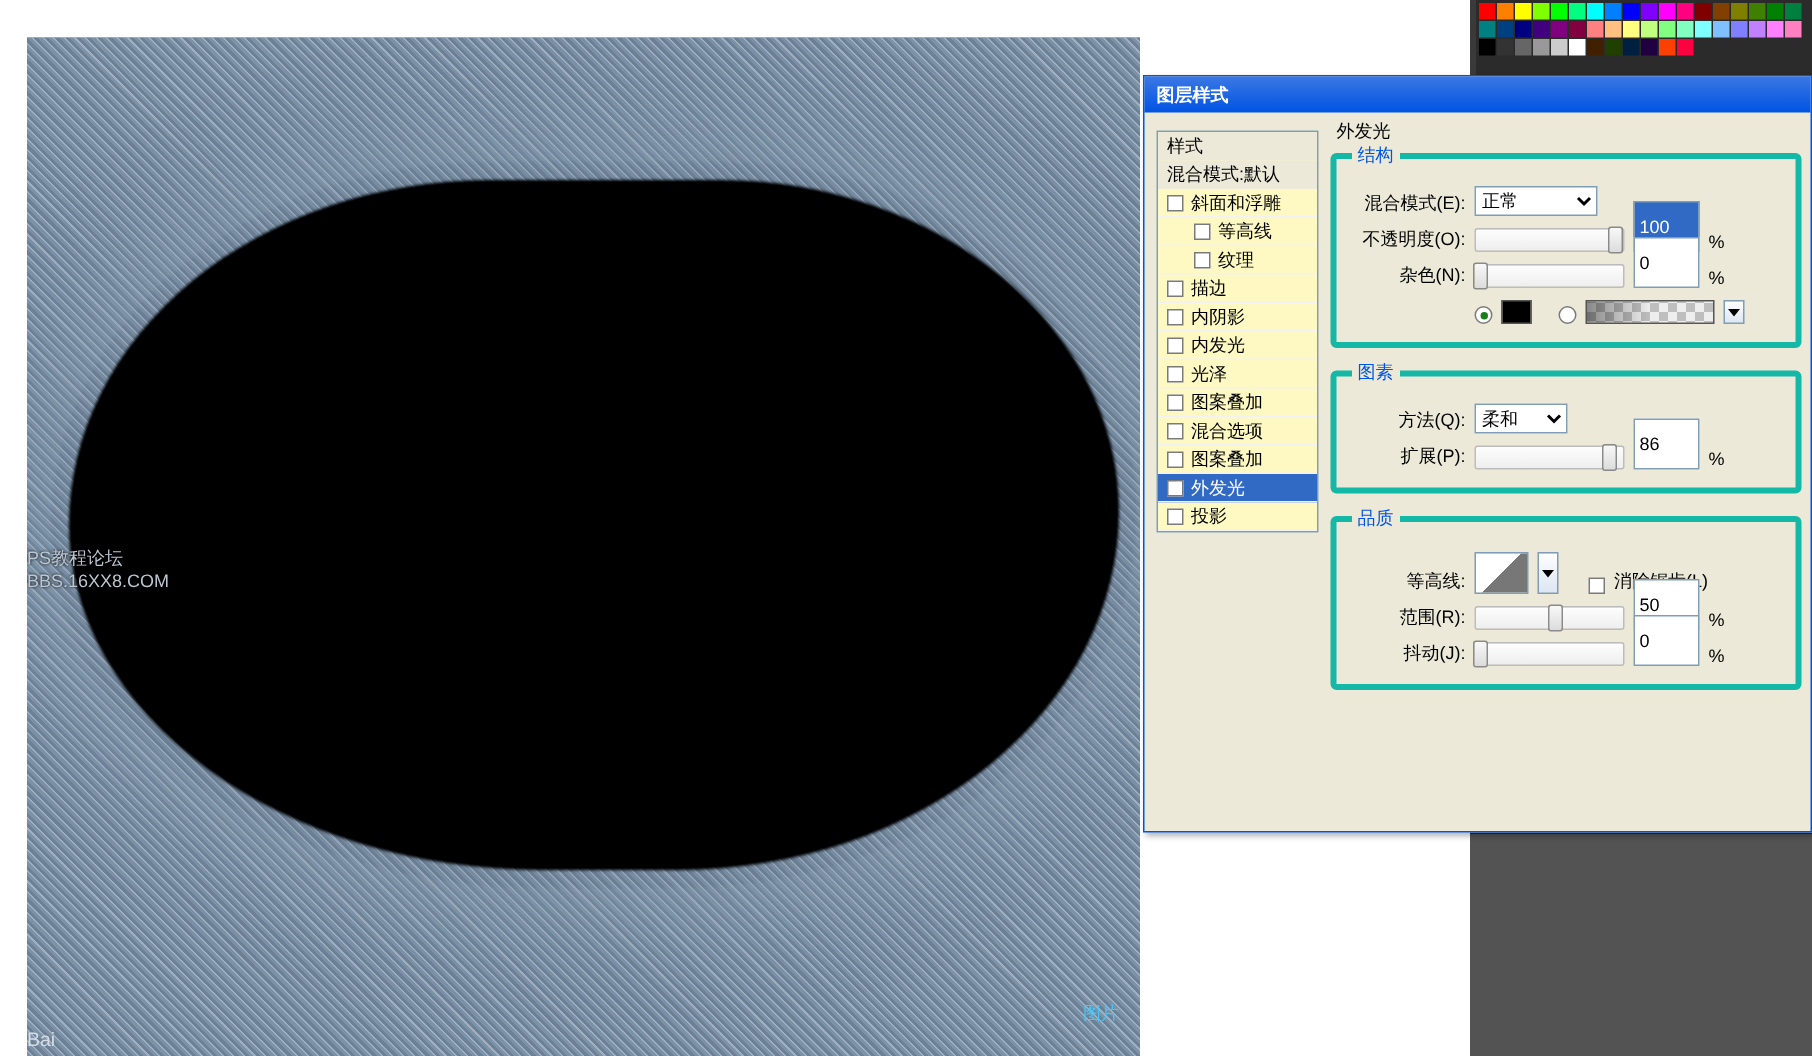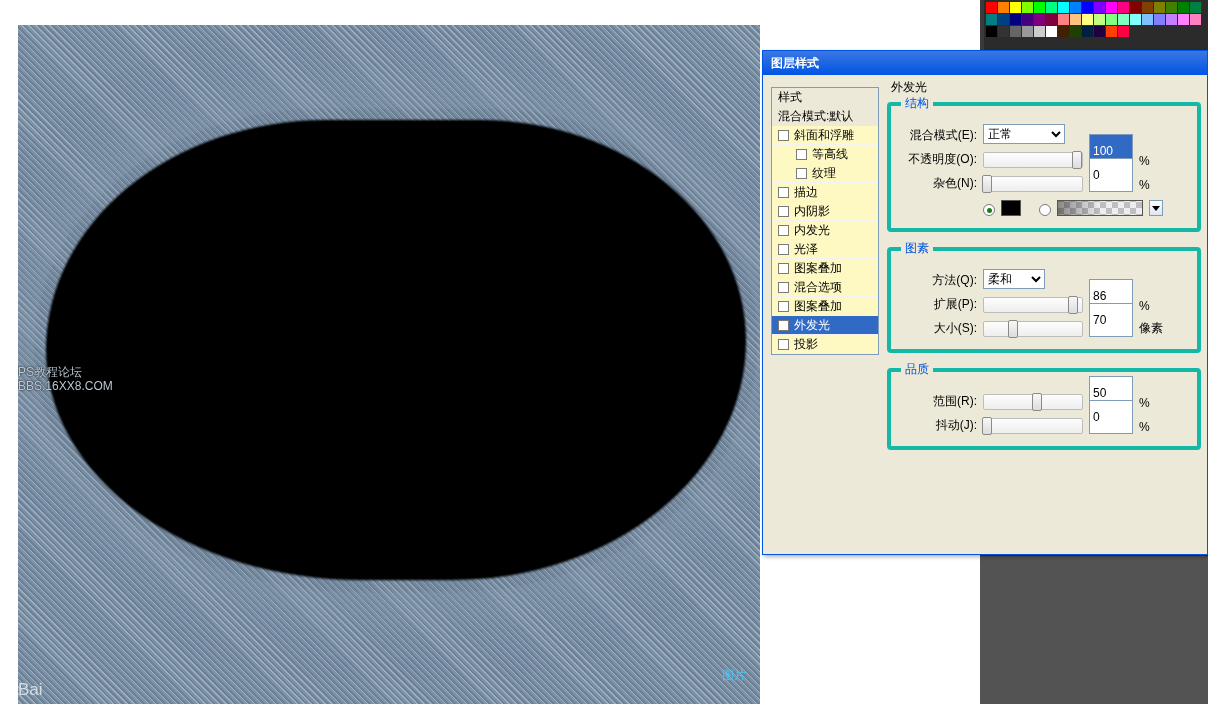--- a/index.html
+++ b/index.html
@@ -3,21 +3,21 @@
 <meta charset="utf-8">
 <style>
 * { margin: 0; padding: 0; box-sizing: border-box; font-family: "SimSun", "宋体", sans-serif; font-size: 12px; }
 body { background: #fff; width: 1208px; height: 704px; position: relative; overflow: hidden; }
 
 .canvas-area { position: absolute; left: 18px; top: 25px; width: 742px; height: 679px; background: #6a8099; overflow: hidden; }
 .denim { width:100%; height:100%; background: repeating-linear-gradient(45deg,#7a91a8 0 2px,#9aadbf 2px 3px,#6b8198 3px 5px), radial-gradient(circle at 50% 50%, #859ab0, #6b8198); filter: contrast(1.05) saturate(.9); position:relative;}
 .blob { position:absolute; top:95px; left:28px; width:700px; height:460px; background:#000; border-radius:40% 38% 42% 45%/50% 48% 52% 50%; filter: blur(1px) drop-shadow(0 0 20px rgba(100,120,140,.4)); }
 .blob::before { content:""; position:absolute; inset:-12px; border-radius:inherit; box-shadow: 0 0 60px 18px rgba(140,160,180,.35); }
 .wm1 { position:absolute; left:0; top:340px; color:#b8c4d0; font-size:11px; text-shadow:0 0 2px #000; line-height:1.2;}
-.wm2 { position:absolute; left:0; bottom:4px; color:#d0d8e0; font-size:17px;}
+.wm2 { position:absolute; left:0; bottom:4px; color:#d0d8e0; font-size:13px;}
 .wm3 { position:absolute; right:14px; bottom:20px; color:#3ec6ff; font-size:12px;}
 
 .right-strip { position:absolute; right:0; top:0; width:228px; height:704px; background:#3a3a3a; }
 .swatches { position:absolute; right:0; top:0; width:224px; height:50px; background:#2b2b2b; display:flex; flex-wrap:wrap; align-content:flex-start; padding:2px; gap:1px;}
 .swatch { width:11px; height:11px; }
 .panel-dark { position:absolute; right:0; top:555px; width:228px; height:149px; background:#535353; border-top:1px solid #2a2a2a;}
 .tri { position:absolute; right:212px; top:4px; width:0;height:0;border-left:6px solid transparent;border-right:6px solid transparent;border-bottom:7px solid #ccc;}
 
 .dialog { position:absolute; left:762px; top:50px; width:446px; height:505px; background:#ece9d8; border:1px solid #0054e3; box-shadow:2px 2px 4px rgba(0,0,0,.3); }
 .titlebar { height:24px; background: linear-gradient(#3b77e3,#0054e3); color:#fff; font-weight:bold; display:flex; align-items:center; padding:0 8px; font-size:13px;}
@@ -228,32 +228,32 @@
         <select class="combo" style="width:62px;"><option>柔和</option></select>
       </div>
       <div class="row">
         <span class="lbl">扩展(P):</span>
         <div class="slider">
             <div class="thumb" style="left:84px;"></div>
           </div>
         <input class="num" value="86" style="">
         <span class="unit">%</span>
       </div>
-      <div class="row">
-        <span class="lbl">大小(S):</span>
-        <div class="slider">
-            <div class="thumb" style="left:24px;"></div>
-          </div>
-        <input class="num" value="70" style="">
-        <span class="unit">像素</span>
-      </div>
     </fieldset>
 
     <fieldset>
       <legend>品质</legend>
+      <div class="row" style="height:32px;">
+        <span class="lbl">等高线:</span>
+        <span class="contour"></span>
+        <span class="dd-arrow" style="height:28px;"></span>
+        <span style="width:8px;"></span>
+        <span class="ck"></span>
+        <span>消除锯齿(L)</span>
+      </div>
       <div class="row">
         <span class="lbl">范围(R):</span>
         <div class="slider">
             <div class="thumb" style="left:48px;"></div>
           </div>
         <input class="num" value="50" style="">
         <span class="unit">%</span>
       </div>
       <div class="row">
         <span class="lbl">抖动(J):</span>

